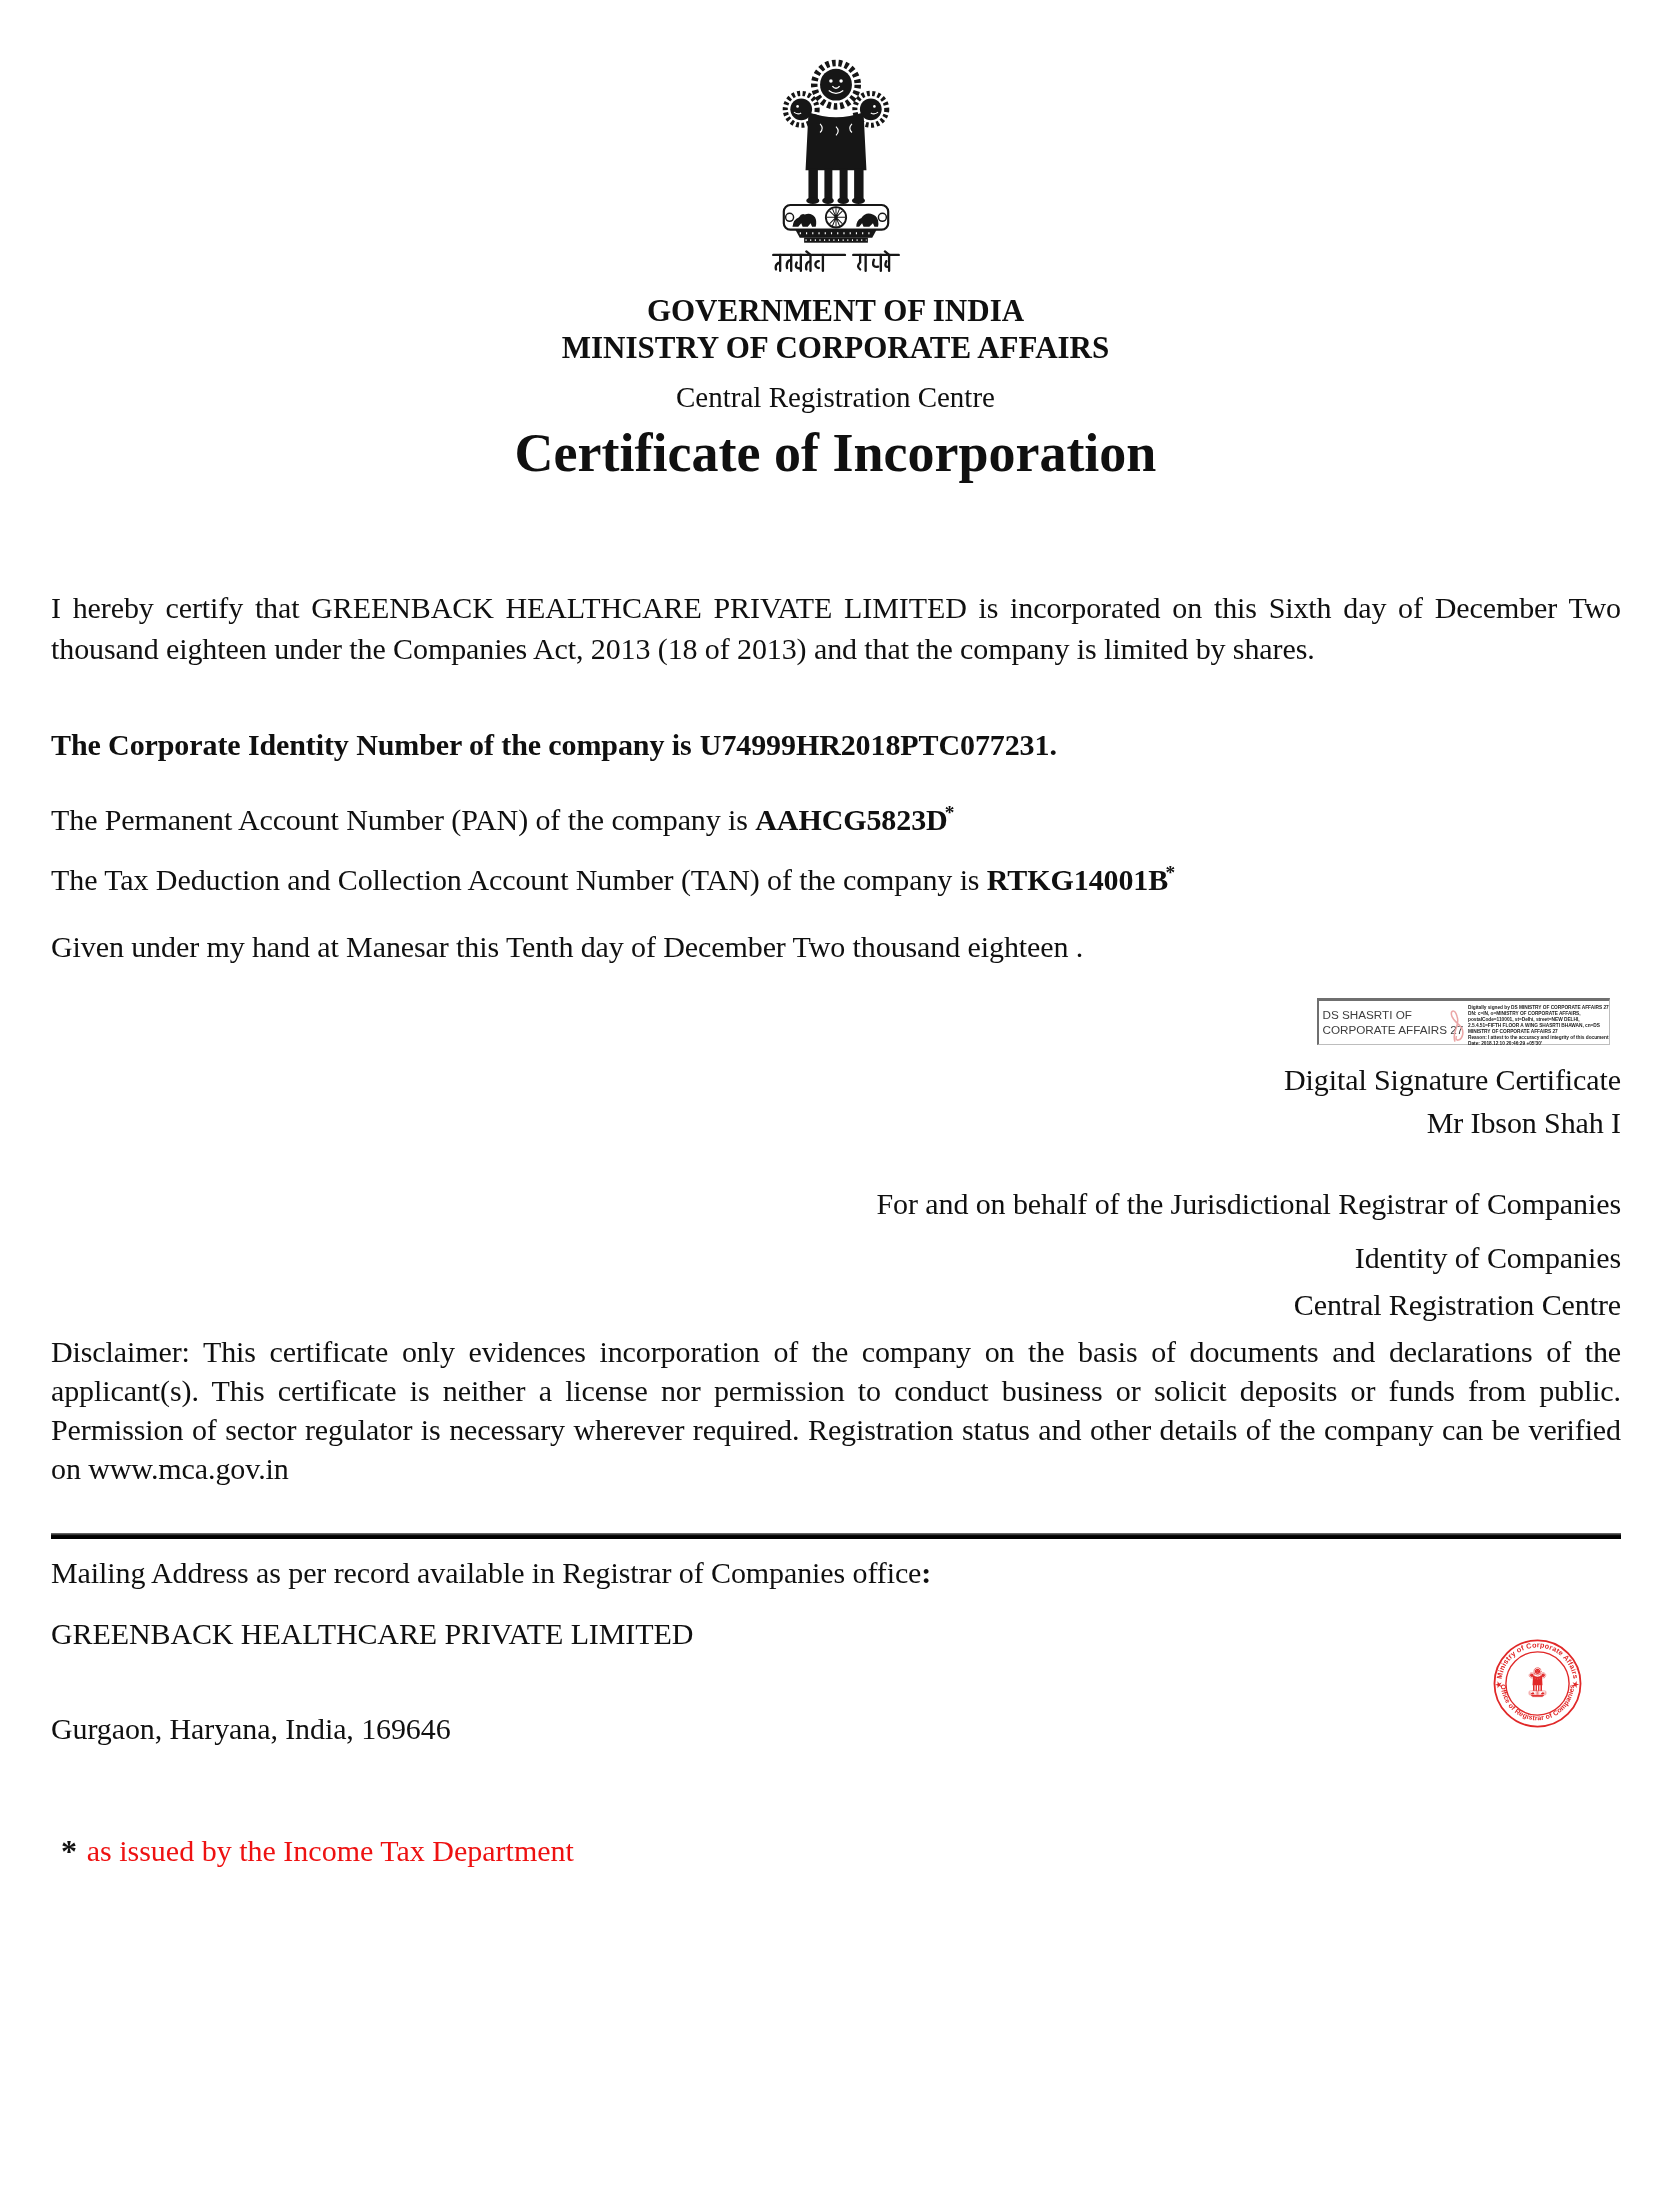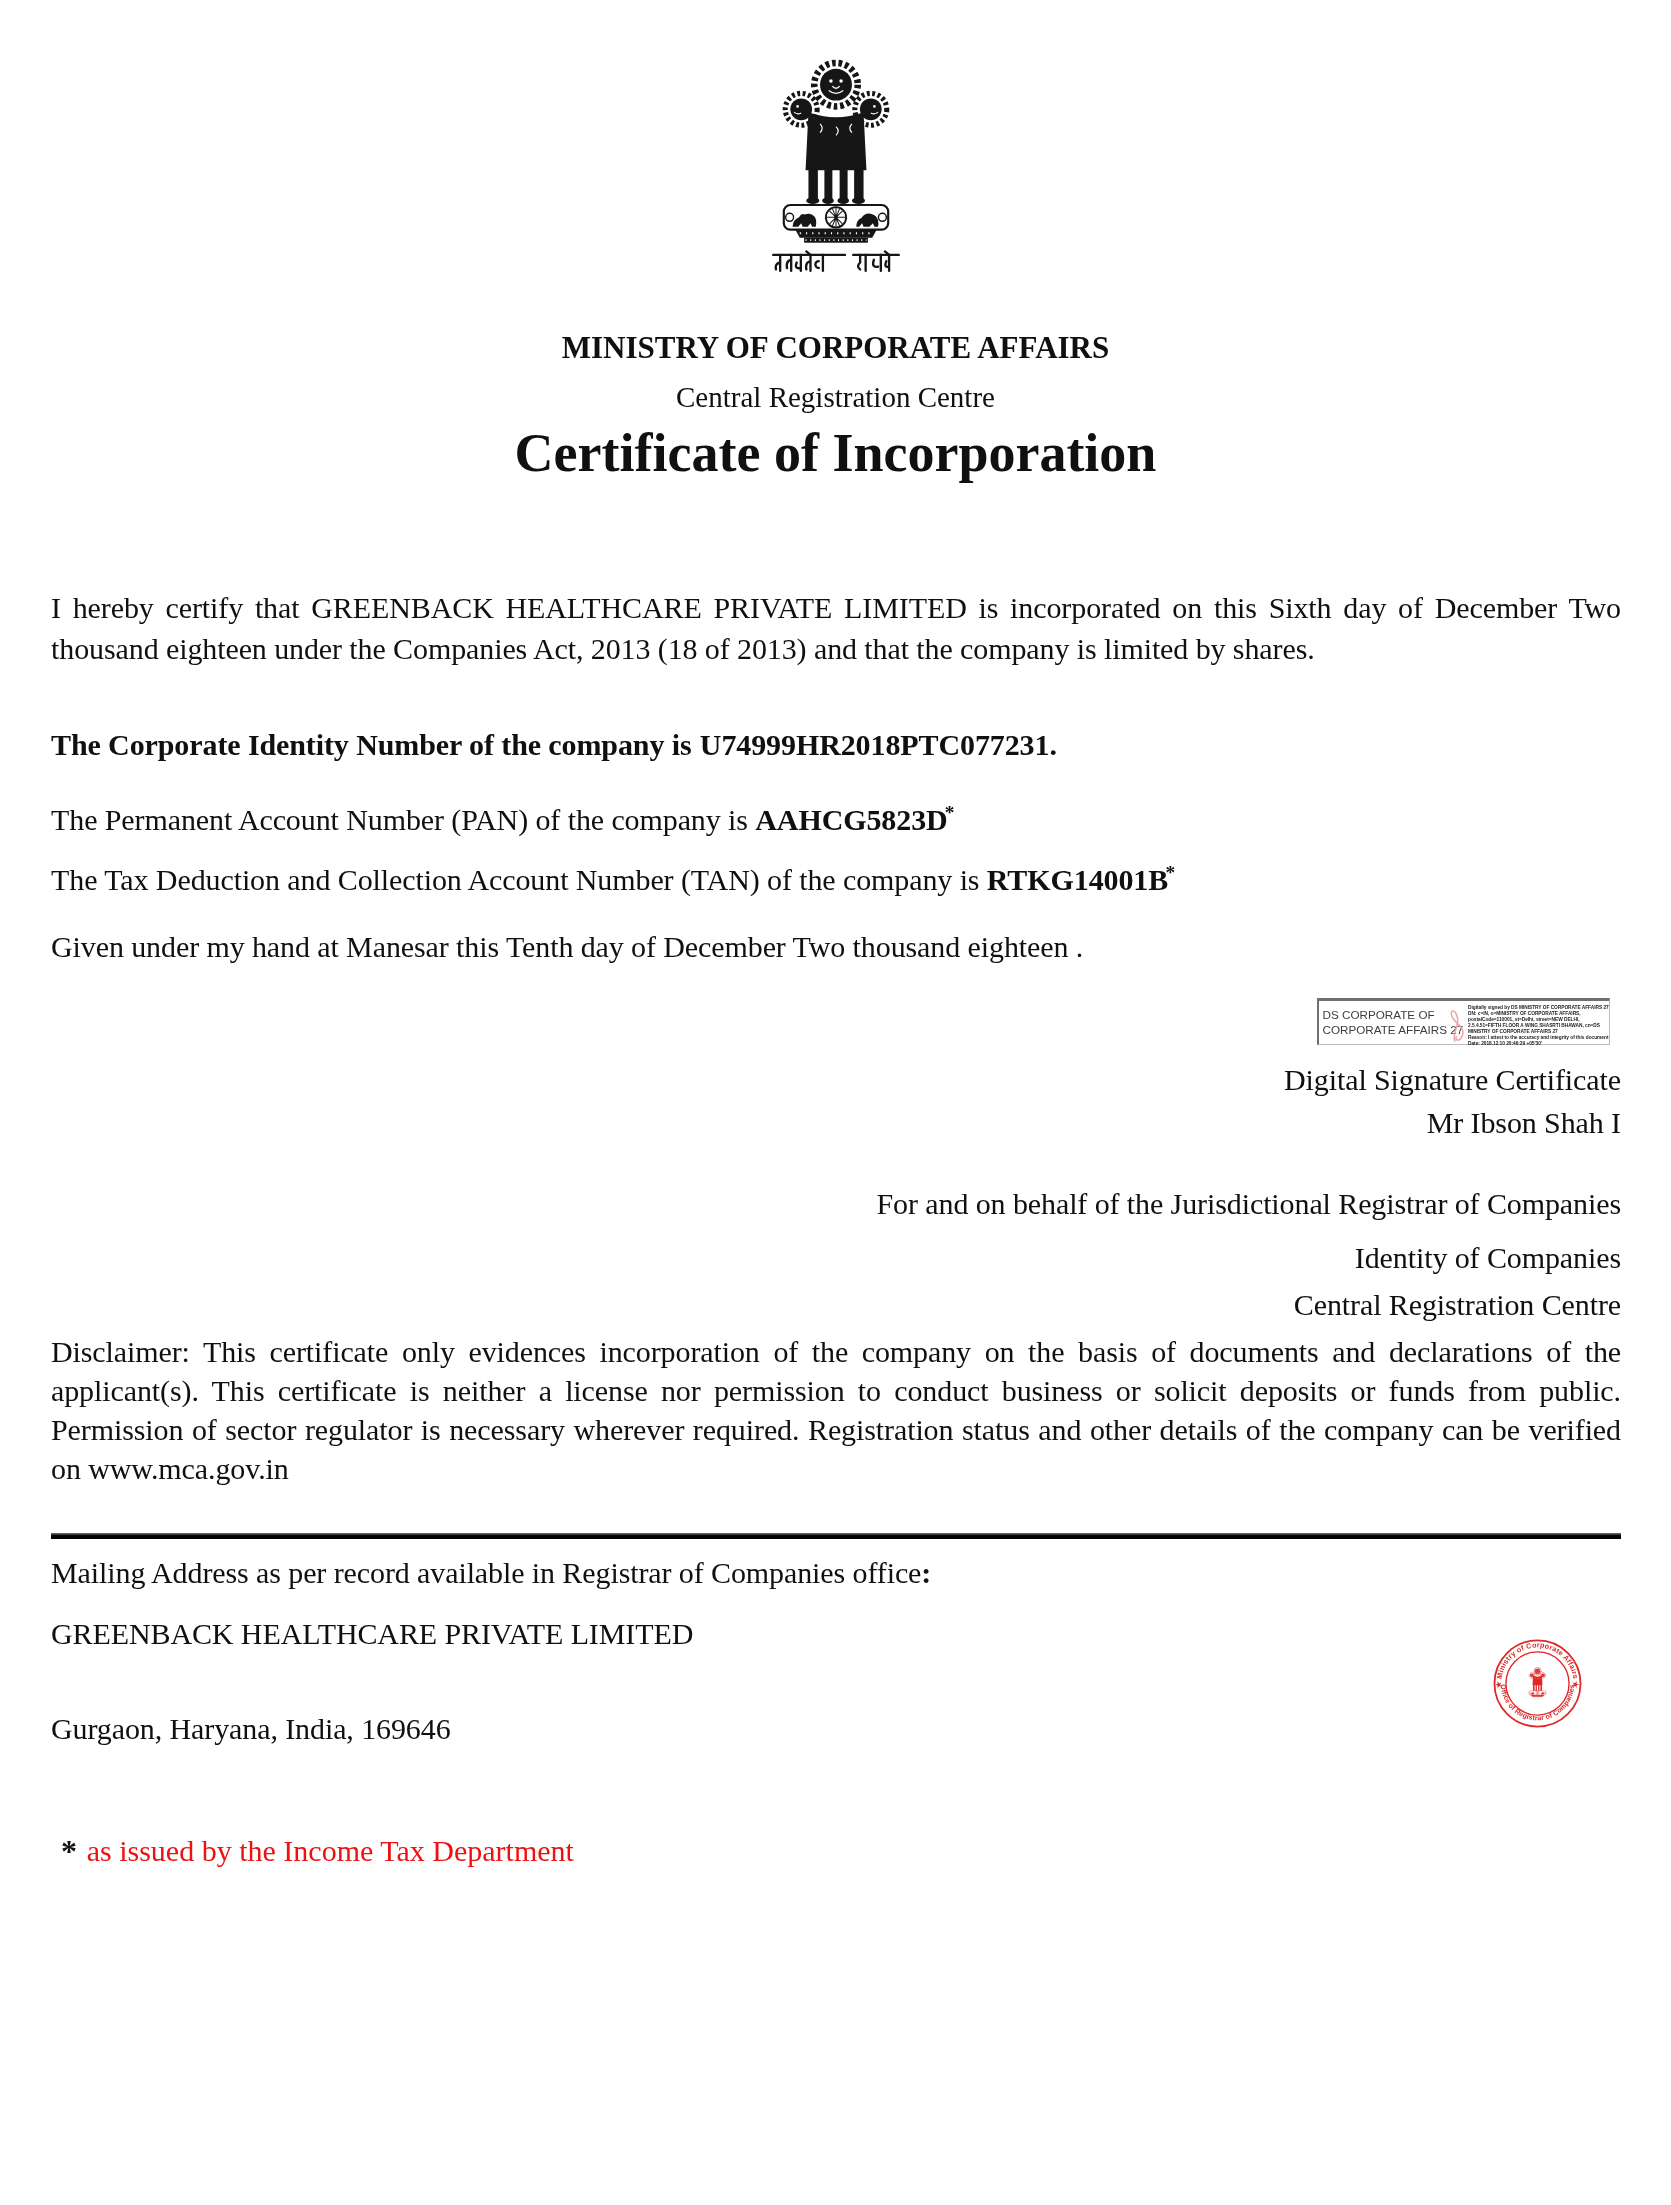--- a/index.html
+++ b/index.html
@@ -109,20 +109,21 @@
         <path d="M58,7 V30 M58,16 Q50,18 52,28 M52,2 L58,7"></path>
         <path d="M76,7 V30 M70,16 a5,5 0 1 0 0.1,10"></path>
         <path d="M120,7 H186"></path>
         <path d="M130,7 V18 Q124,24 130,28 M138,7 V30"></path>
         <path d="M150,14 Q146,26 156,24 M160,7 V30"></path>
         <path d="M172,7 V30 M168,16 Q164,26 172,24 M166,2 L172,7"></path>
       </g>
     </svg>
   </div>
 
+  <div class="abs cx h-gov" style="top:293px;">GOVERNMENT OF INDIA</div>
   <div class="abs cx h-min" style="top:330px;">MINISTRY OF CORPORATE AFFAIRS</div>
   <div class="abs cx h-crc" style="top:381px;">Central Registration Centre</div>
   <div class="abs cx h-title" style="top:422px;">Certificate of Incorporation</div>
 
 
   <div class="abs para body-text" style="top:587px;">I hereby certify that GREENBACK HEALTHCARE PRIVATE LIMITED is incorporated on this Sixth day of December Two thousand eighteen under the Companies Act, 2013 (18 of 2013) and that the company is limited by shares.</div>
 
   <div class="abs line body-text" style="top:724px;font-weight:bold;">
     <span>The Corporate Identity Number of the company is</span><span class="cin-val">U74999HR2018PTC077231.</span>
   </div>
@@ -134,21 +135,21 @@
 
   <div class="abs line body-text" style="top:859px;">
     <span>The Tax Deduction and Collection Account Number (TAN) of the company is</span>
     <span class="bold">RTKG14001B</span><span class="sup-ast">*</span>
   </div>
 
   <div class="abs line body-text" style="top:926px;">Given under my hand at Manesar this Tenth day of December Two thousand eighteen .</div>
 
   <div class="abs sigbox">
     <div class="sigbox-left">
-      <div>DS CORPORATE OF</div>
+      <div>DS SHASRTI OF</div>
       <div>CORPORATE AFFAIRS 27</div>
     </div>
     <svg class="sig-squiggle" width="21" height="40" viewBox="0 0 30 58">
       <path d="M10,56 C4,42 18,34 13,20 C10,8 3,10 5,18 C8,30 24,32 21,46 C19,55 9,57 12,48" fill="none" stroke-width="2.2" stroke="#eba6a6"></path>
     </svg>
     <div class="sigbox-right">
       <div>Digitally signed by DS MINISTRY OF CORPORATE AFFAIRS 27</div>
       <div>DN: c=IN, o=MINISTRY OF CORPORATE AFFAIRS,</div>
       <div>postalCode=110001, st=Delhi, street=NEW DELHI,</div>
       <div>2.5.4.51=FIFTH FLOOR A WING SHASRTI BHAWAN, cn=DS</div>

